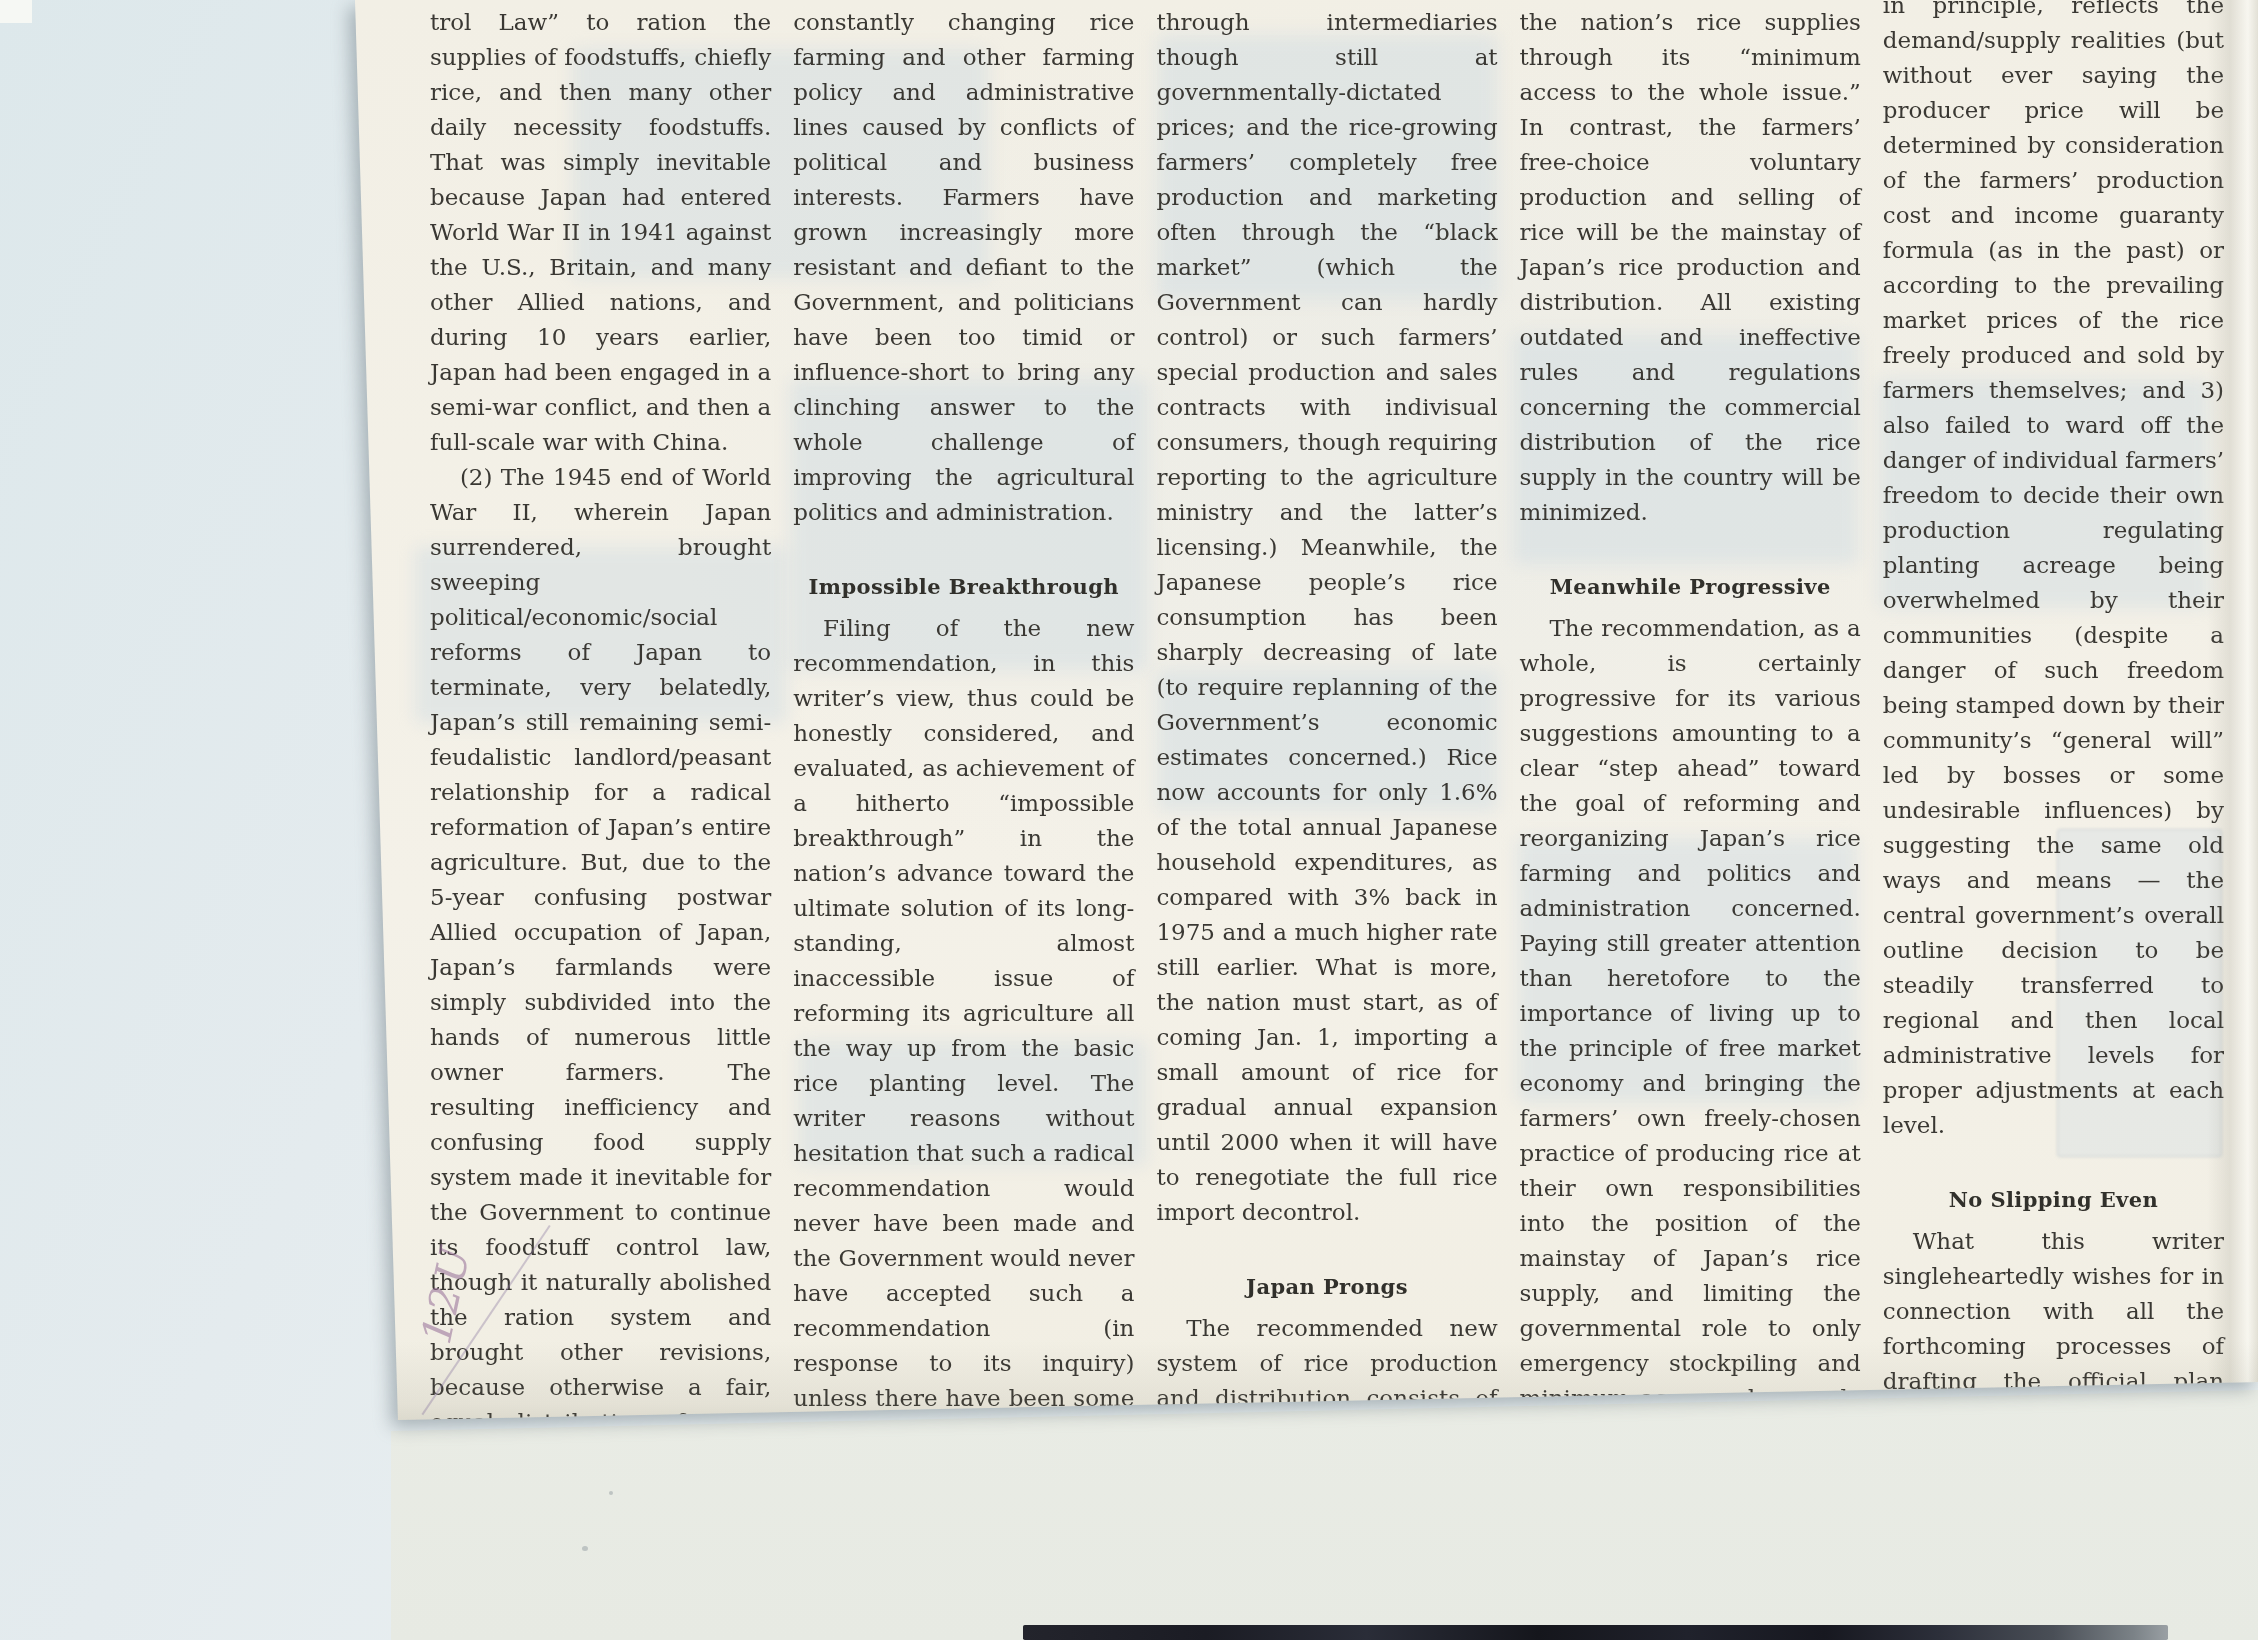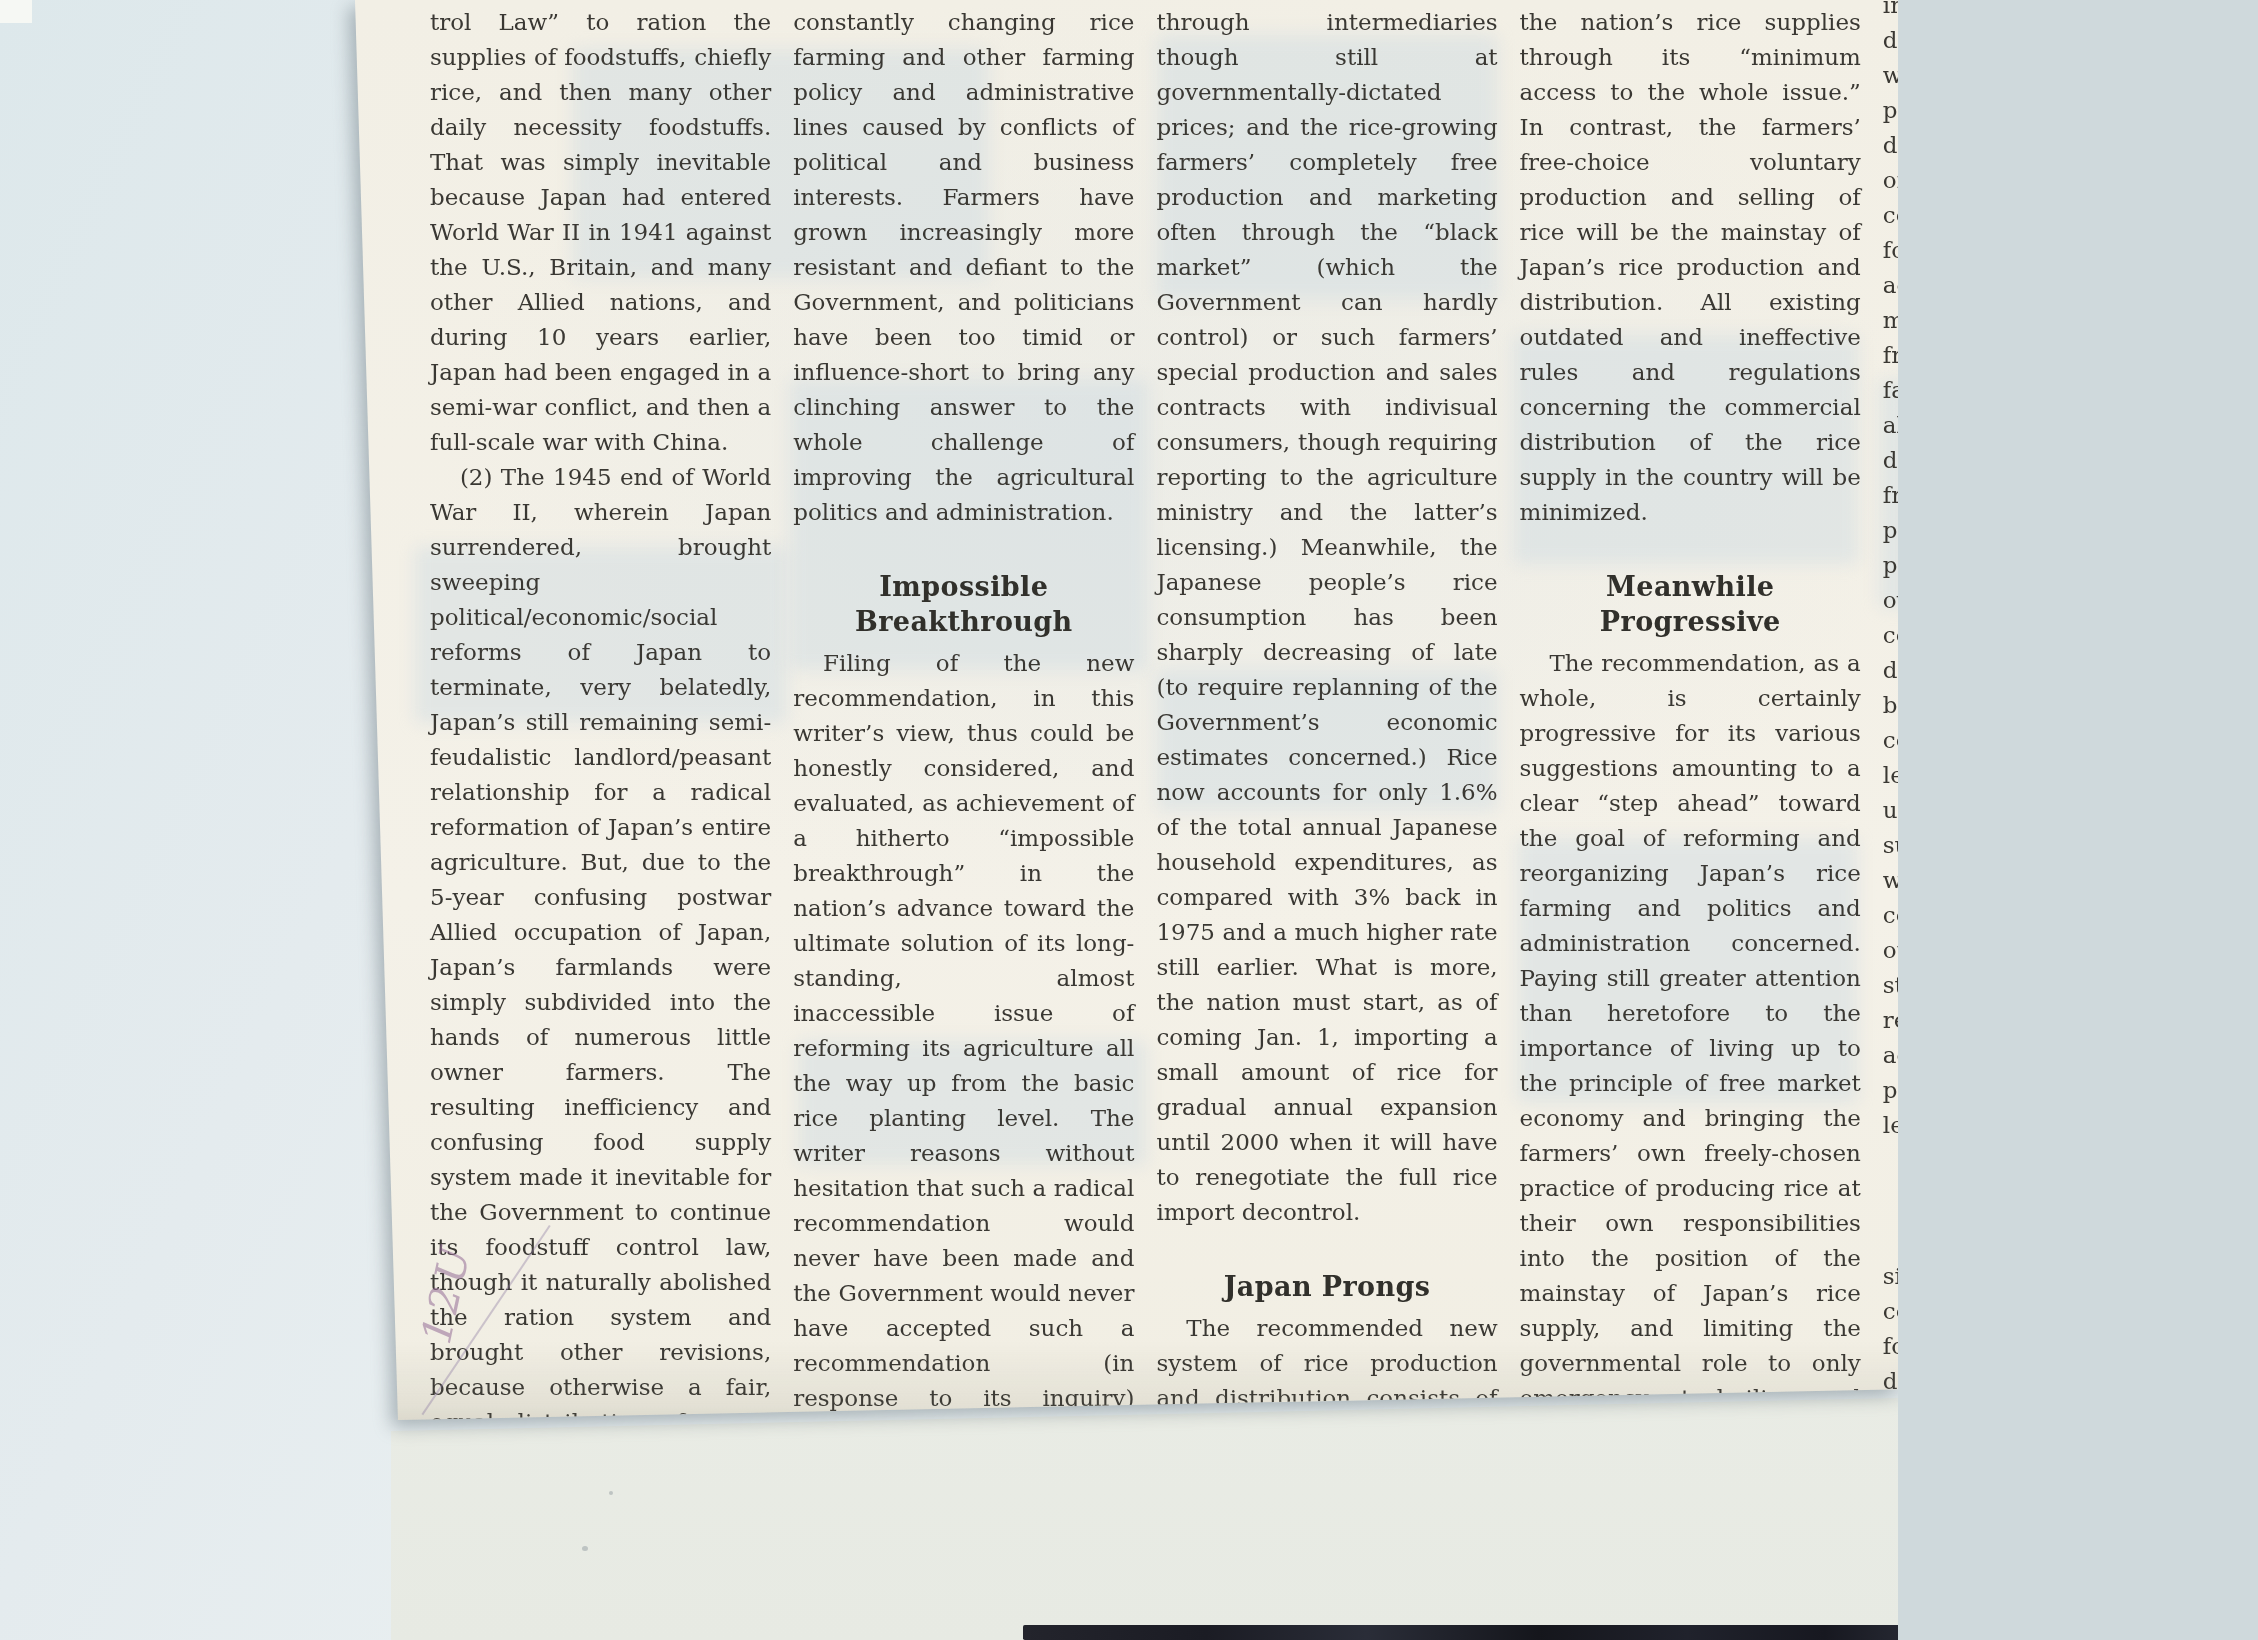--- a/index.html
+++ b/index.html
@@ -1,17 +1,17 @@
 <!DOCTYPE html>
 <html style="font-size:14px"><head>
 <meta charset="utf-8">
 <style>
   html,body{margin:0;padding:0;background:#cfd9dc;}
   .screen{
-    position:relative;width:1898px;height:1641px;overflow:hidden;
+    position:relative;width:2258px;height:1641px;overflow:hidden;
     background:linear-gradient(115deg,#dde8eb 0%,#e4ebee 28%,#eaf0f1 55%,#e7edee 100%);
     font-family:"DejaVu Serif", serif;
   }
   .corner-notch{position:absolute;left:0;top:0;width:32px;height:23px;background:#fafaf6;opacity:.85;}
   .under-sheet{
     position:absolute;inset:0;
     clip-path:polygon(391px 1431px,2258px 1390px,2258px 1641px,391px 1641px);
     background:linear-gradient(180deg,#eef0ea 0%,#edefe8 55%,#e7eae3 100%);
   }
   .paper-wrap{position:absolute;inset:0;filter:drop-shadow(-5.3px 7px 8.8px rgba(88,104,114,.45));}
@@ -43,21 +43,21 @@
   }
   .bottom-shade{
     position:absolute;left:353px;top:1341px;width:1906px;height:79px;
     background:linear-gradient(180deg,rgba(0,0,0,0) 0%,rgba(110,110,92,.10) 80%,rgba(110,110,92,.16) 100%);
   }
   .columns{position:absolute;left:430px;top:5.3px;width:1794px;display:flex;gap:22px;}
   .column{flex:1 1 0;min-width:0;color:#3a3833;font-size:23px;line-height:35px;text-align:justify;}
   .para{margin:0;}
   .para.indent{text-indent:1.3em;}
   .para.runon{text-align-last:justify;}
-  .subhead{margin:39px 0 7px;font-size:27px;line-height:35px;text-align:center;font-weight:700;color:#31302b;letter-spacing:0.4px;}
+  .subhead{margin:39px 0 7px;font-size:21px;line-height:35px;text-align:center;font-weight:700;color:#31302b;letter-spacing:0.4px;}
   .column:nth-child(5) .para:first-child{margin-top:-17px;}
   .handwriting{
     position:absolute;left:395px;top:1269px;
     transform:rotate(-78deg);
     font-style:italic;font-size:41px;letter-spacing:5.3px;
     color:rgba(148,108,150,.55);
   }
   .pencil-line{
     position:absolute;left:549px;top:1225px;width:1.8px;height:228px;
     transform-origin:top left;transform:rotate(34deg);

